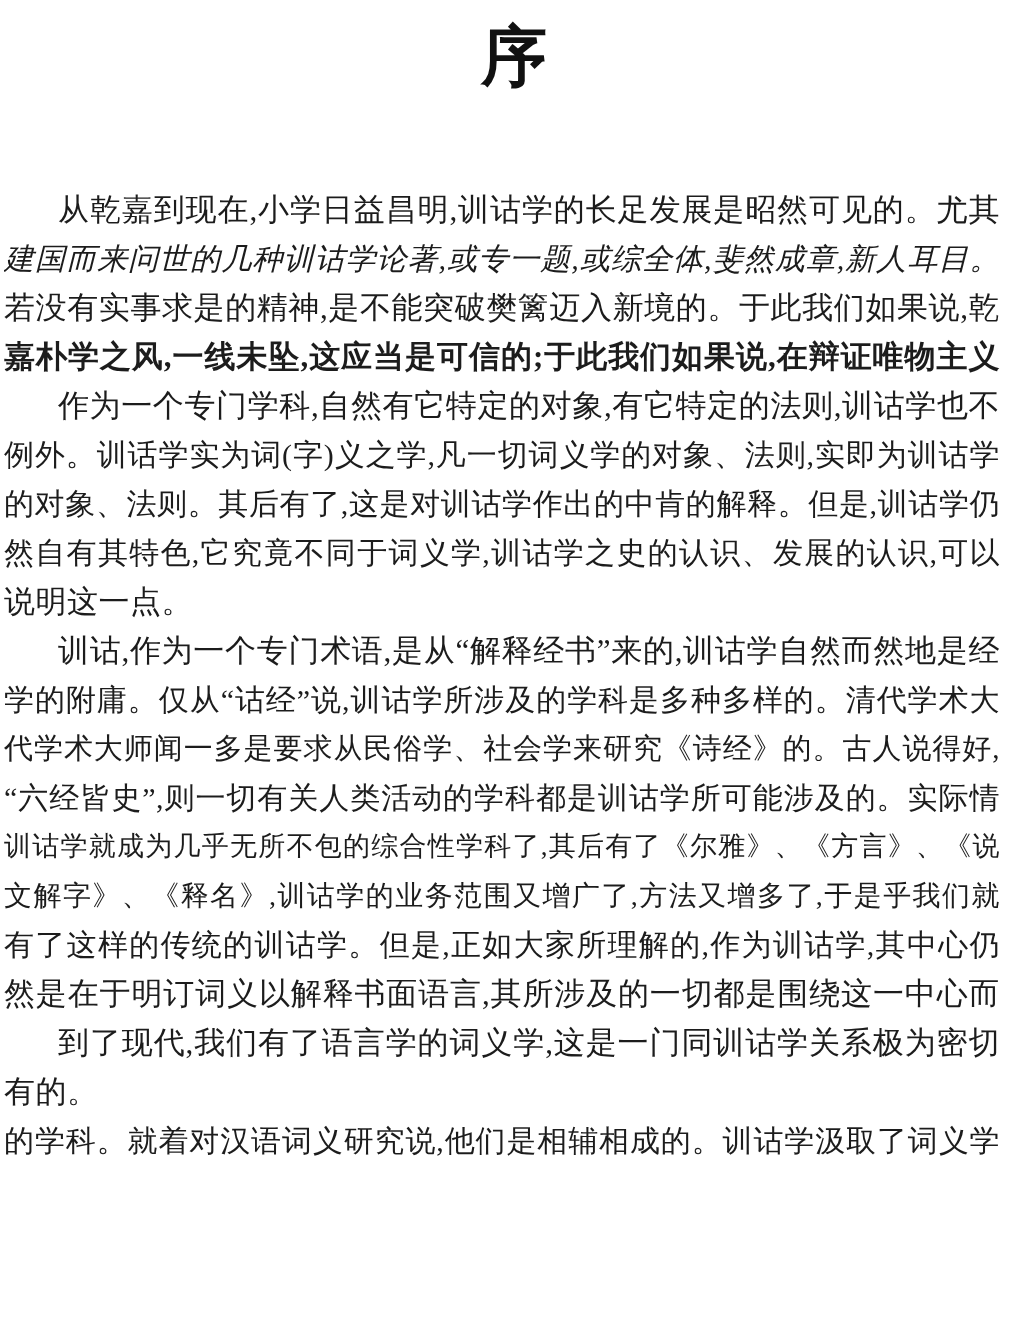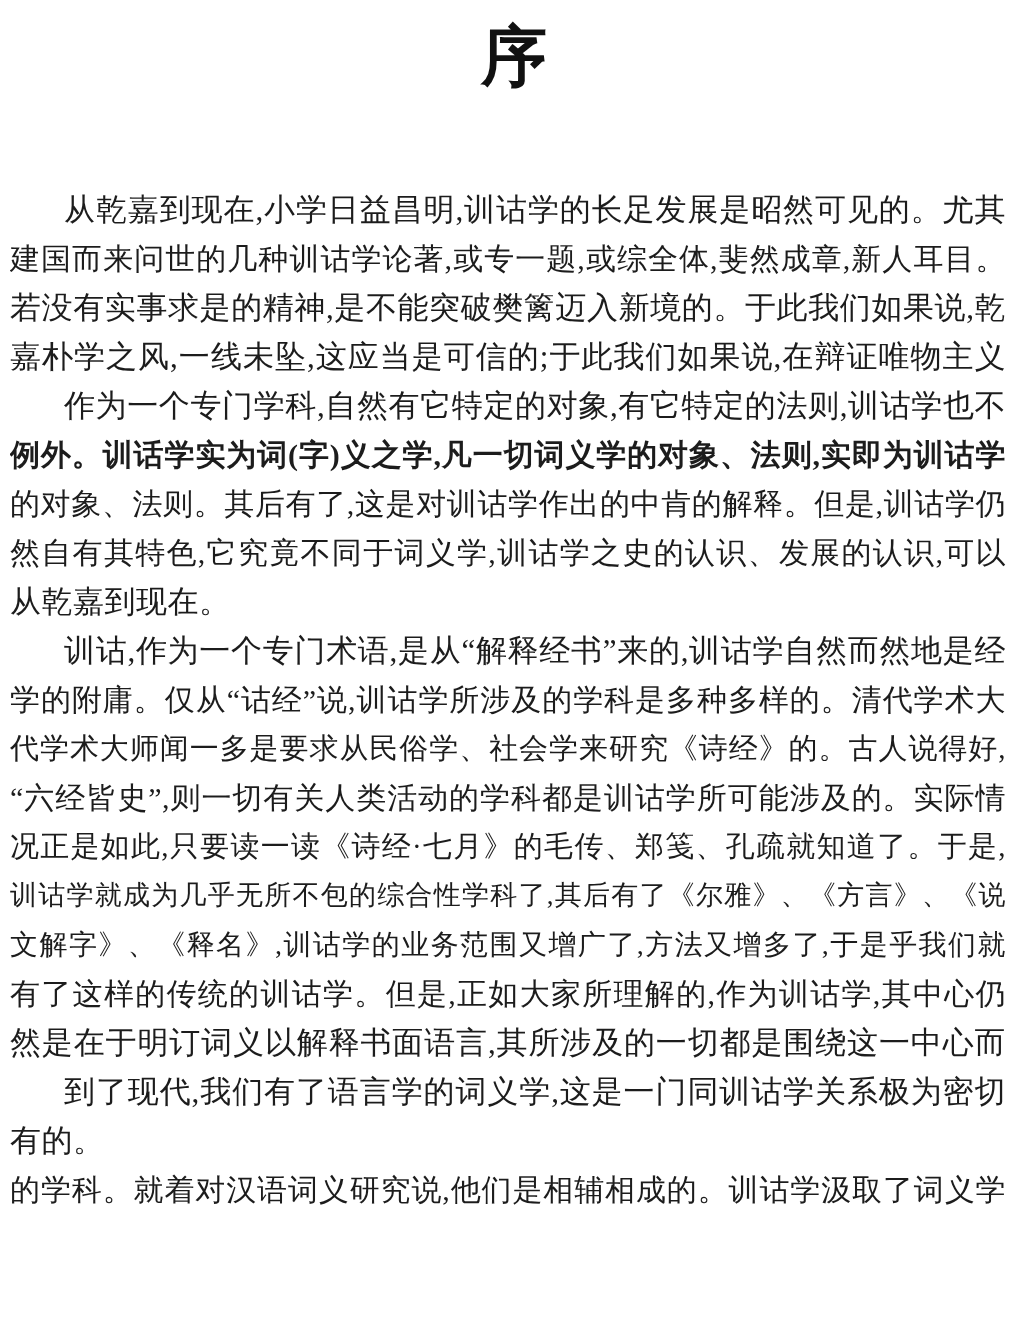--- a/index.html
+++ b/index.html
@@ -24,21 +24,21 @@
     margin: 0;
     text-align: center;
     font-size: 66px;
     font-weight: bold;
     letter-spacing: 4px;
     color: #111;
   }
   .textbody {
     position: absolute;
     top: 185px;
-    left: 10px;
+    left: 4px;
     width: 996px;
   }
   .line {
     font-size: 31px;
     line-height: 49px;
     height: 49px;
     overflow: hidden;
     text-align: justify;
     text-align-last: justify;
     text-justify: inter-character;
@@ -48,33 +48,32 @@
   .line.indent { text-indent: 54px; }
   .line.end { text-align-last: left; }
 </style>
 </head>
 <body>
 
 <div class="page">
   <h1 class="title">序</h1>
   <div class="textbody">
     <div class="line indent" style="font-size: 31px;">从乾嘉到现在,小学日益昌明,训诂学的长足发展是昭然可见的。尤其</div>
-    <div class="line" style="font-size: 30px;">建国而来问世的几种训诂学论著,或专一题,或综全体,斐然成章,新人耳目。</div>
+    <div class="line" style="font-size: 30px; font-style: italic;">建国而来问世的几种训诂学论著,或专一题,或综全体,斐然成章,新人耳目。</div>
     <div class="line" style="font-size: 31px;">若没有实事求是的精神,是不能突破樊篱迈入新境的。于此我们如果说,乾</div>
-    <div class="line" style="font-size: 31px;">嘉朴学之风,一线未坠,这应当是可信的;于此我们如果说,在辩证唯物主义</div>
+    <div class="line" style="font-size: 31px; font-weight: bold;">嘉朴学之风,一线未坠,这应当是可信的;于此我们如果说,在辩证唯物主义</div>
     <div class="line indent" style="font-size: 31px;">作为一个专门学科,自然有它特定的对象,有它特定的法则,训诂学也不</div>
-    <div class="line" style="font-size: 30px; font-weight: bold;">例外。训话学实为词(字)义之学,凡一切词义学的对象、法则,实即为训诂学</div>
+    <div class="line" style="font-size: 30px;">例外。训话学实为词(字)义之学,凡一切词义学的对象、法则,实即为训诂学</div>
     <div class="line" style="font-size: 30px;">的对象、法则。其后有了,这是对训诂学作出的中肯的解释。但是,训诂学仍</div>
     <div class="line" style="font-size: 30px;">然自有其特色,它究竟不同于词义学,训诂学之史的认识、发展的认识,可以</div>
-    <div class="line end" style="font-size: 31px;">从乾嘉到现在。</div>
+    <div class="line end" style="font-size: 31px;">说明这一点。</div>
     <div class="line indent" style="font-size: 31px;">训诂,作为一个专门术语,是从“解释经书”来的,训诂学自然而然地是经</div>
     <div class="line" style="font-size: 30px;">学的附庸。仅从“诂经”说,训诂学所涉及的学科是多种多样的。清代学术大</div>
     <div class="line" style="font-size: 29px;">代学术大师闻一多是要求从民俗学、社会学来研究《诗经》的。古人说得好,</div>
     <div class="line" style="font-size: 30px;">“六经皆史”,则一切有关人类活动的学科都是训诂学所可能涉及的。实际情</div>
-    <div class="line" style="font-size: 29px;">况正是如此,只要读一读《诗经·七月》的毛传、郑笺、孔疏就知道了。于是,</div>
     <div class="line" style="font-size: 27px;">训诂学就成为几乎无所不包的综合性学科了,其后有了《尔雅》、《方言》、《说</div>
     <div class="line" style="font-size: 28px;">文解字》、《释名》,训诂学的业务范围又增广了,方法又增多了,于是乎我们就</div>
     <div class="line" style="font-size: 30px;">有了这样的传统的训诂学。但是,正如大家所理解的,作为训诂学,其中心仍</div>
     <div class="line" style="font-size: 31px;">然是在于明订词义以解释书面语言,其所涉及的一切都是围绕这一中心而</div>
     <div class="line indent" style="font-size: 31px;">到了现代,我们有了语言学的词义学,这是一门同训诂学关系极为密切</div>
     <div class="line end" style="font-size: 31px;">有的。</div>
     <div class="line" style="font-size: 30px;">的学科。就着对汉语词义研究说,他们是相辅相成的。训诂学汲取了词义学</div>
   </div>
 </div>
 

